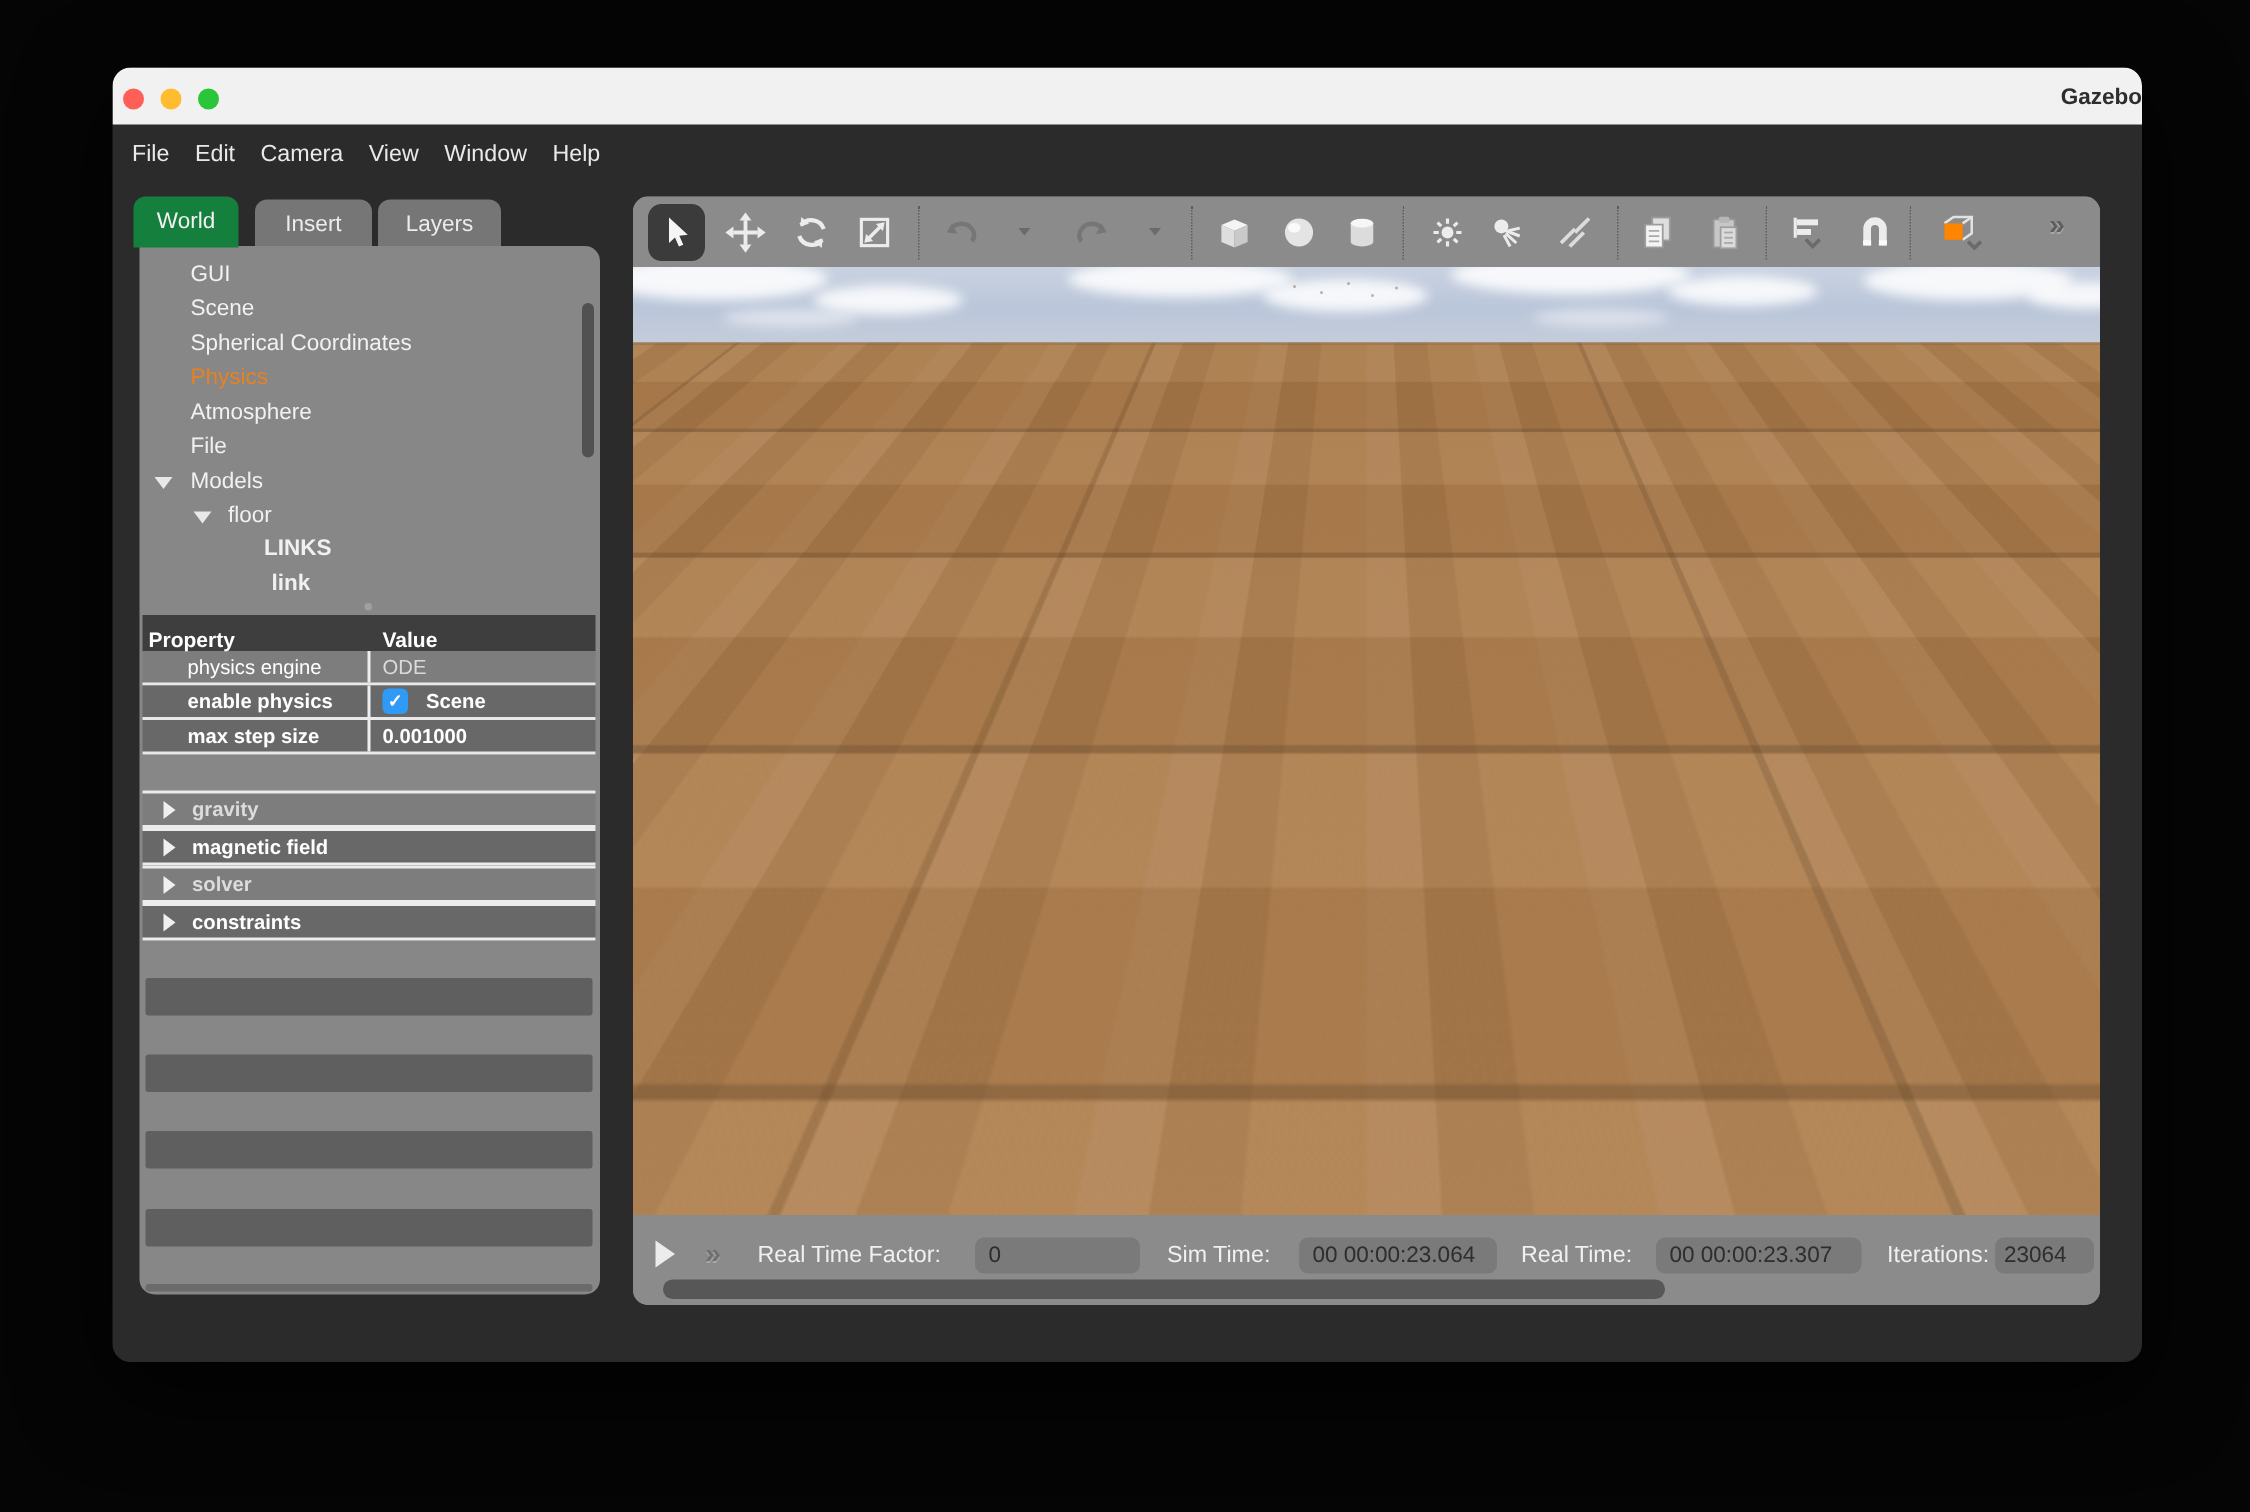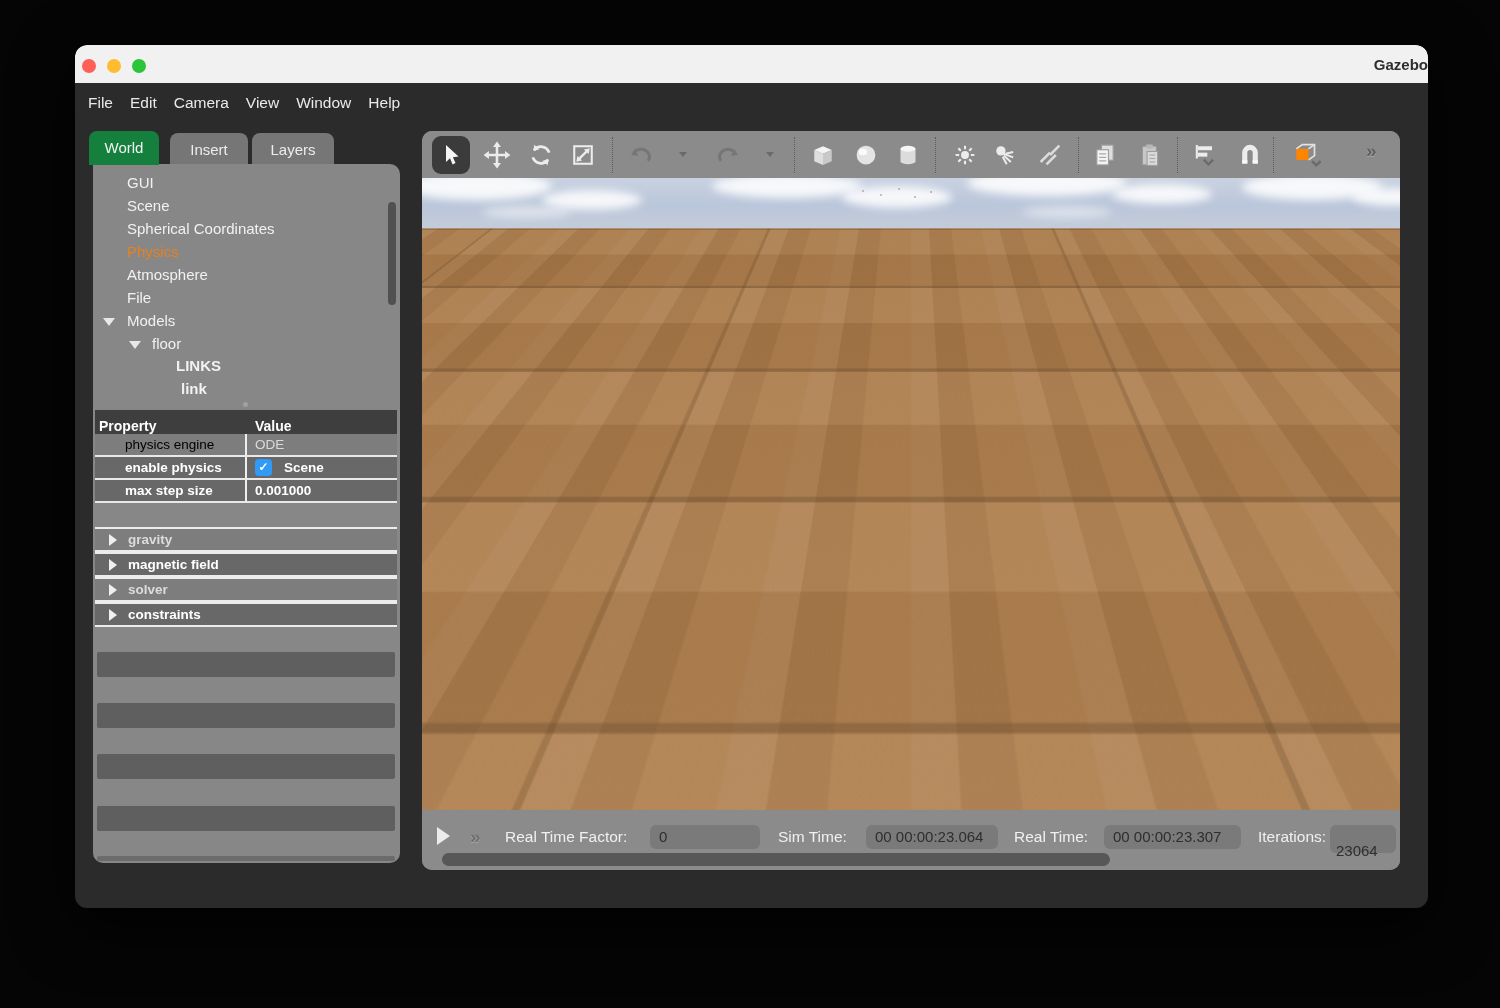--- a/index.html
+++ b/index.html
@@ -41,21 +41,21 @@
   .splitter-dot { position:absolute; left:150px; top:238px; width:5px; height:5px;
                   border-radius:50%; background:#a0a0a0; }
 
   .ptable { position:absolute; left:2px; top:246px; width:302px; }
   .ptable .hdr { height:24px; background:#3e3e3e; color:#fff; font-weight:700; font-size:14px;
                  display:flex; align-items:flex-end; }
   .ptable .hdr .hc1 { width:152px; padding-left:4px; }
   .ptable .hdr .hc2 { padding-left:8px; }
   .prow { height:23px; display:flex; border-bottom:2px solid #e9e9e9; font-size:13.5px; }
   .prow .pc1 { width:152px; border-right:2px solid #eceff0; padding-left:30px; line-height:21px;
-               color:#000000; overflow:hidden; white-space:nowrap; }
+               color:#ffffff; overflow:hidden; white-space:nowrap; }
   .prow .pc2 { flex:1; padding-left:8px; line-height:21px; color:#dadada; display:flex; align-items:center; }
   .prow.dark { background:#686868; }
   .prow.light { background:#7d7d7d; }
   .prow.boldrow .pc1, .prow.boldrow .pc2 { color:#fff; font-weight:700; }
   .checkbox { width:17px; height:17px; border-radius:4px; background:#2f9bf6; color:#fff;
               font-size:12px; font-weight:700; text-align:center; line-height:17px; margin-right:12px; }
 
   .sectionrow { position:absolute; left:2px; width:302px; height:25px;
                 border-top:2px solid #ececec; border-bottom:2px solid #ececec;
                 font-size:13.5px; color:#e8e8e8; line-height:21px; }
@@ -438,19 +438,19 @@
       <div class="bottombar">
         <span class="play-tri"></span>
         <span class="expand-glyph">»</span>
         <span class="bb-label" style="left:83px;">Real Time Factor:</span>
         <span class="bb-field" style="left:228px; width:110px;">0</span>
         <span class="bb-label" style="left:356px;">Sim Time:</span>
         <span class="bb-field" style="left:444px; width:132px;">00 00:00:23.064</span>
         <span class="bb-label" style="left:592px;">Real Time:</span>
         <span class="bb-field" style="left:682px; width:137px;">00 00:00:23.307</span>
         <span class="bb-label" style="left:836px;">Iterations:</span>
-        <span class="bb-field" style="left:908px; width:66px; padding:14px 6px;">23064</span>
+        <span class="bb-field" style="left:908px; width:66px; padding:0 6px;">23064</span>
         <div class="hscrollbar"></div>
       </div>
 
     </div>
   </div>
 </div>
 
 </body></html>

